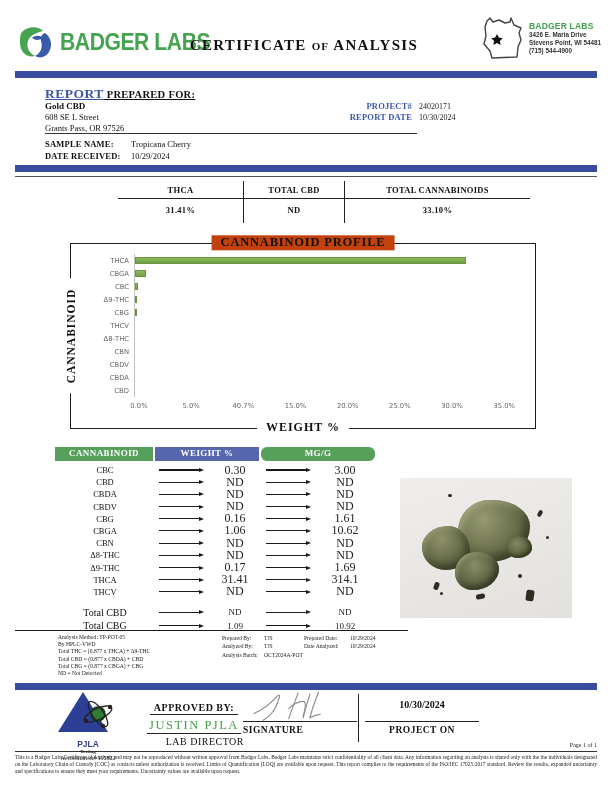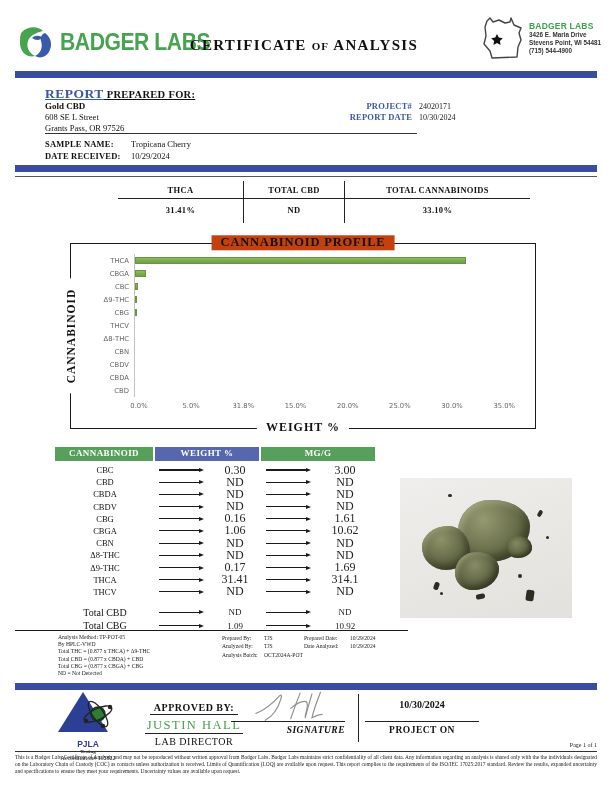--- a/index.html
+++ b/index.html
@@ -67,21 +67,21 @@
     font-size:6.8px; color:#666; white-space:nowrap; }
 
   
   .results { left:55px; top:447px; width:320px; }
   .res-header { display:flex; }
   .res-hcell { height:13.5px; line-height:13.5px; text-align:center; color:#fff; font-weight:bold;
     font-size:9px; letter-spacing:0.4px; }
   .res-hcell.g { background:#57a05c; } .res-hcell.b { background:#5767ae; }
   .res-hcell:nth-child(1){ width:98px; margin-right:2px; }
   .res-hcell:nth-child(2){ width:104px; margin-right:2px; }
-  .res-hcell:nth-child(3){ width:114px; }
+  .res-hcell:nth-child(3){ width:114px;border-radius:6px; }
   .res-body { margin-top:2px; }
   .res-row { display:grid; grid-template-columns:100px 1fr 54px 1fr 60px; align-items:center; height:12.2px; font-size:8.5px; }
   .res-row .name { text-align:center; }
   .res-row .val { text-align:center; font-size:12px; color:#222; }
   .res-row.total { height:13.5px; font-size:10px; }
   .res-row.total .val { font-size:9px; }
   .res-gap { height:9px; }
   .arrow { display:flex; align-items:center; padding:0 4px; }
   .arrow::before { content:""; flex:1; height:1.1px; background:#1a1a1a; }
   .arrow::after { content:""; width:0; height:0; border-left:5px solid #1a1a1a;
@@ -100,22 +100,22 @@
   .crumb { position:absolute; background:#2e2c22; border-radius:2px; }
 
   
   .pjla { left:42px; top:690px; width:92px; text-align:center; }
   .pjla-name { color:#2d3f94; font-weight:bold; font-size:8.5px; font-family:"Liberation Sans", sans-serif; margin-top:1px; }
   .pjla-sub { font-size:5px; font-weight:bold; color:#222; }
   .pjla-acc { font-size:6px; color:#222; margin-top:1px; }
   .approved { left:144px; top:697px; width:100px; text-align:center; }
   .app-label { font-weight:bold; font-size:10px; letter-spacing:0.5px; border-bottom:1.3px solid #222; padding:0 4px 1px; display:inline-block; }
   .app-name { color:#43a047; font-size:12.5px; letter-spacing:1.5px; border-bottom:1.5px solid #222; padding:1px 2px; margin-top:2px; white-space:nowrap; }
-  .app-title { font-size:10px; margin-top:3px; letter-spacing:0.5px; font-weight:500; }
-  .sig-block { left:231px; top:688px; width:114px; text-align:right;font-style:italic; }
+  .app-title { font-size:10px; margin-top:3px; letter-spacing:0.5px; font-weight:500;text-align:right; }
+  .sig-block { left:243px; top:688px; width:114px; text-align:left; }
   .sig-line { border-bottom:1.2px solid #222; height:34px; }
   .sig-label { font-weight:bold; font-size:9.5px; letter-spacing:0.5px; margin-top:3px; }
   .approval-divider { left:358px; top:694px; width:1.2px; height:48px; background:#222; }
   .signed-block { left:365px; top:688px; width:114px; text-align:center; }
   .signed-date { line-height:34px; font-weight:bold; font-size:10px; }
   .page-num { left:520px; top:742px; width:77px; text-align:right; font-size:6px; color:#222; }
 
   
   .footer-rule { left:15px; top:751px; width:582px; height:1px; background:#333; }
   .disclaimer { left:15px; top:754px; width:582px; font-size:5.4px; line-height:6.8px; color:#222; text-align:justify; }
@@ -261,21 +261,21 @@
           <div class="carea"></div>
         </div>
         <div class="crow">
           <span class="clab">CBD</span>
           <div class="carea"></div>
         </div>
       </div>
     <div class="chart-ticks">
         <span class="ctick" style="left: 0%;">0.0%</span>
         <span class="ctick" style="left: 13.587%;">5.0%</span>
-        <span class="ctick" style="left: 27.1739%;">31.8%</span>
+        <span class="ctick" style="left: 27.1739%;">40.7%</span>
         <span class="ctick" style="left: 40.7609%;">15.0%</span>
         <span class="ctick" style="left: 54.3478%;">20.0%</span>
         <span class="ctick" style="left: 67.9348%;">25.0%</span>
         <span class="ctick" style="left: 81.5217%;">30.0%</span>
         <span class="ctick" style="left: 95.1087%;">35.0%</span>
       </div>
   </div>
 
   <div class="abs results">
     <div class="res-header">
@@ -435,21 +435,21 @@
       <circle cx="33" cy="31" r="2.2" fill="#222"></circle>
       <circle cx="50" cy="36" r="2.2" fill="#222"></circle>
     </svg>
     <div class="pjla-name">PJLA</div>
     <div class="pjla-sub">Testing</div>
     <div class="pjla-acc">Accreditation# 115822</div>
   </div>
 
   <div class="abs approved">
     <div><span class="app-label">APPROVED BY:</span></div>
-    <div><span class="app-name">JUSTIN HALL</span></div>
+    <div><span class="app-name">JUSTIN PJLA</span></div>
     <div class="app-title">LAB DIRECTOR</div>
   </div>
 
   <div class="abs sig-block">
     <div class="sig-line">
       <svg width="100" height="34" viewBox="0 0 100 40">
         <g fill="none" stroke="#8f8f8f" stroke-width="1.4" stroke-linecap="round">
           <path d="M4 30 C14 26 24 18 32 9 C34 7 35 9 33 14 C30 24 24 33 15 38"></path>
           <path d="M56 6 C52 16 48 27 45 36"></path>
           <path d="M45 24 C52 18 59 15 63 16 C66 17 64 26 62 33"></path>

